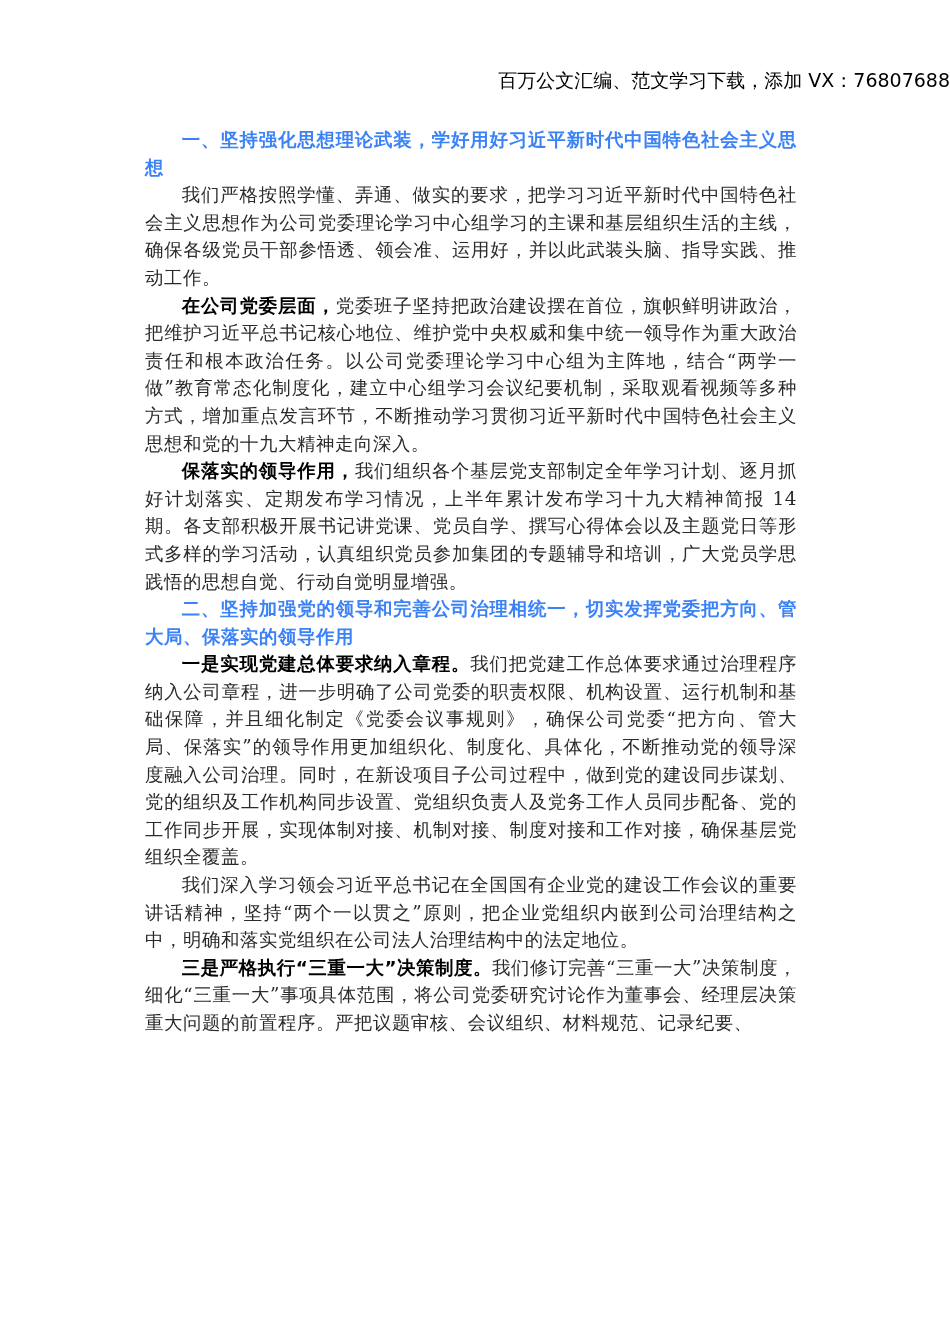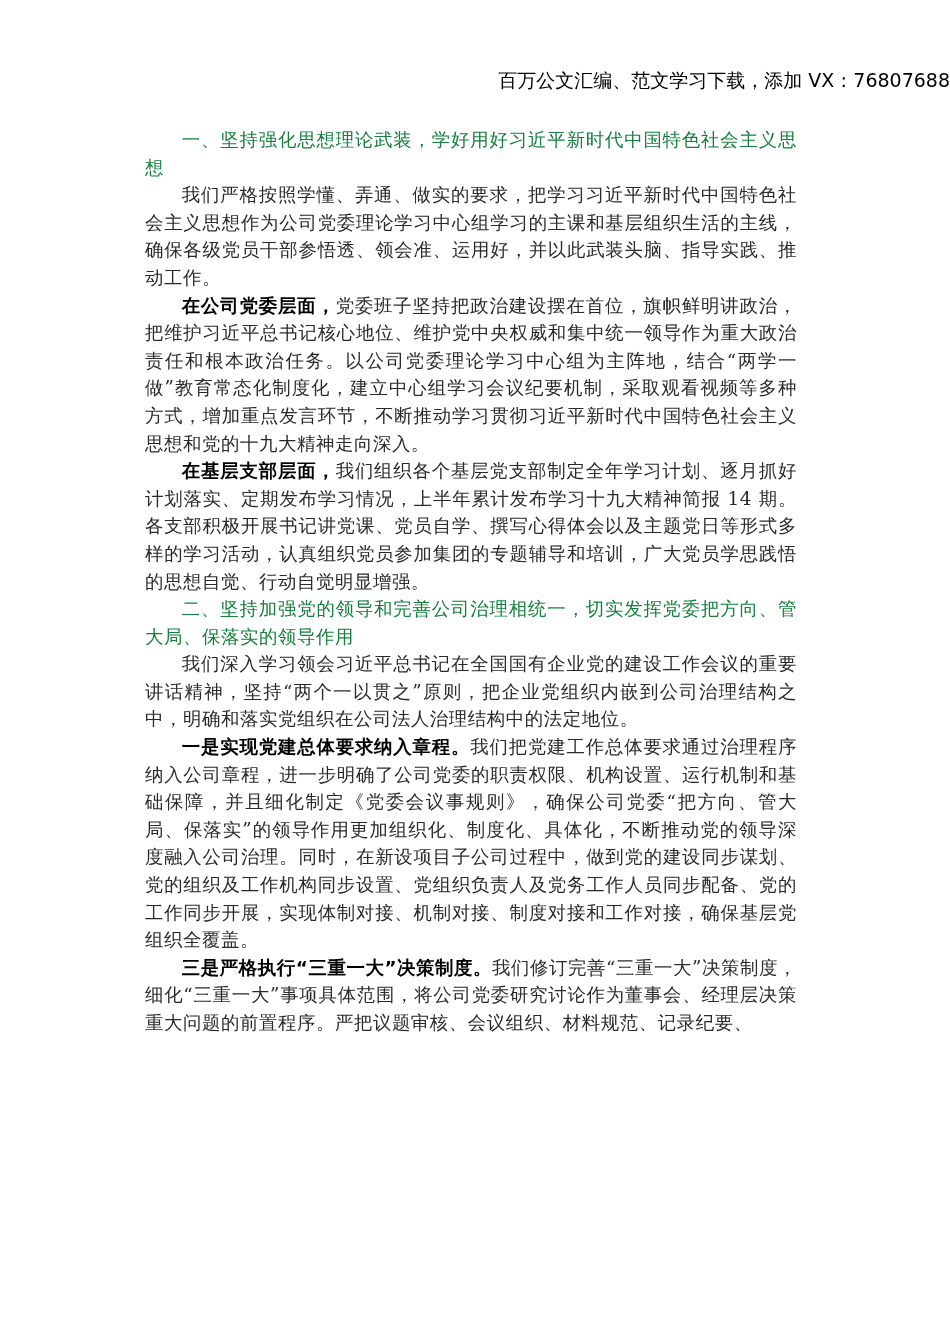--- a/index.html
+++ b/index.html
@@ -7,32 +7,32 @@
   .header {
     position: absolute; top: 66px; left: 0; width: 950px; text-align: right;
     color: #000000; font-family: "DejaVu Sans", sans-serif; font-size: 19px; line-height: 28px;
   }
   .page {
     position: absolute; top: 126px; left: 145px; width: 652px;
     font-family: "DejaVu Serif", serif; font-size: 18.4px; line-height: 27.6px;
     color: #2a2a2a; text-align: justify; letter-spacing: 0.6px;
   }
   .page p { margin: 0; text-indent: 2em; }
-  .page p.h { font-weight: normal; font-family: "DejaVu Sans", sans-serif; color: #15803d; }
+  .page p.h { font-weight: bold; font-family: "DejaVu Sans", sans-serif; color: #3b82f6; }
   .lead { font-weight: bold; font-family: "DejaVu Sans", sans-serif; color: #000000; }
 </style>
 </head>
 <body>
 
 <div class="header">百万公文汇编、范文学习下载，添加 VX：76807688</div>
 
 <div class="page">
 
   <p class="h">一、坚持强化思想理论武装，学好用好习近平新时代中国特色社会主义思想</p>
   <p>我们严格按照学懂、弄通、做实的要求，把学习习近平新时代中国特色社会主义思想作为公司党委理论学习中心组学习的主课和基层组织生活的主线，确保各级党员干部参悟透、领会准、运用好，并以此武装头脑、指导实践、推动工作。</p>
   <p><span class="lead">在公司党委层面，</span><span>党委班子坚持把政治建设摆在首位，旗帜鲜明讲政治，把维护习近平总书记核心地位、维护党中央权威和集中统一领导作为重大政治责任和根本政治任务。以公司党委理论学习中心组为主阵地，结合“两学一做”教育常态化制度化，建立中心组学习会议纪要机制，采取观看视频等多种方式，增加重点发言环节，不断推动学习贯彻习近平新时代中国特色社会主义思想和党的十九大精神走向深入。</span></p>
-  <p><span class="lead">在基层支部层面，</span><span>我们组织各个基层党支部制定全年学习计划、逐月抓好计划落实、定期发布学习情况，上半年累计发布学习十九大精神简报 14 期。各支部积极开展书记讲党课、党员自学、撰写心得体会以及主题党日等形式多样的学习活动，认真组织党员参加集团的专题辅导和培训，广大党员学思践悟的思想自觉、行动自觉明显增强。</span></p>
+  <p><span class="lead">保落实的领导作用，</span><span>我们组织各个基层党支部制定全年学习计划、逐月抓好计划落实、定期发布学习情况，上半年累计发布学习十九大精神简报 14 期。各支部积极开展书记讲党课、党员自学、撰写心得体会以及主题党日等形式多样的学习活动，认真组织党员参加集团的专题辅导和培训，广大党员学思践悟的思想自觉、行动自觉明显增强。</span></p>
 
   <p class="h">二、坚持加强党的领导和完善公司治理相统一，切实发挥党委把方向、管大局、保落实的领导作用</p>
+  <p><span class="lead">一是实现党建总体要求纳入章程。</span><span>我们把党建工作总体要求通过治理程序纳入公司章程，进一步明确了公司党委的职责权限、机构设置、运行机制和基础保障，并且细化制定《党委会议事规则》，确保公司党委“把方向、管大局、保落实”的领导作用更加组织化、制度化、具体化，不断推动党的领导深度融入公司治理。同时，在新设项目子公司过程中，做到党的建设同步谋划、党的组织及工作机构同步设置、党组织负责人及党务工作人员同步配备、党的工作同步开展，实现体制对接、机制对接、制度对接和工作对接，确保基层党组织全覆盖。</span></p>
   <p>我们深入学习领会习近平总书记在全国国有企业党的建设工作会议的重要讲话精神，坚持“两个一以贯之”原则，把企业党组织内嵌到公司治理结构之中，明确和落实党组织在公司法人治理结构中的法定地位。</p>
-  <p><span class="lead">一是实现党建总体要求纳入章程。</span><span>我们把党建工作总体要求通过治理程序纳入公司章程，进一步明确了公司党委的职责权限、机构设置、运行机制和基础保障，并且细化制定《党委会议事规则》，确保公司党委“把方向、管大局、保落实”的领导作用更加组织化、制度化、具体化，不断推动党的领导深度融入公司治理。同时，在新设项目子公司过程中，做到党的建设同步谋划、党的组织及工作机构同步设置、党组织负责人及党务工作人员同步配备、党的工作同步开展，实现体制对接、机制对接、制度对接和工作对接，确保基层党组织全覆盖。</span></p>
   <p><span class="lead">三是严格执行“三重一大”决策制度。</span><span>我们修订完善“三重一大”决策制度，细化“三重一大”事项具体范围，将公司党委研究讨论作为董事会、经理层决策重大问题的前置程序。严把议题审核、会议组织、材料规范、记录纪要、</span></p>
 </div>
 
 </body></html>

